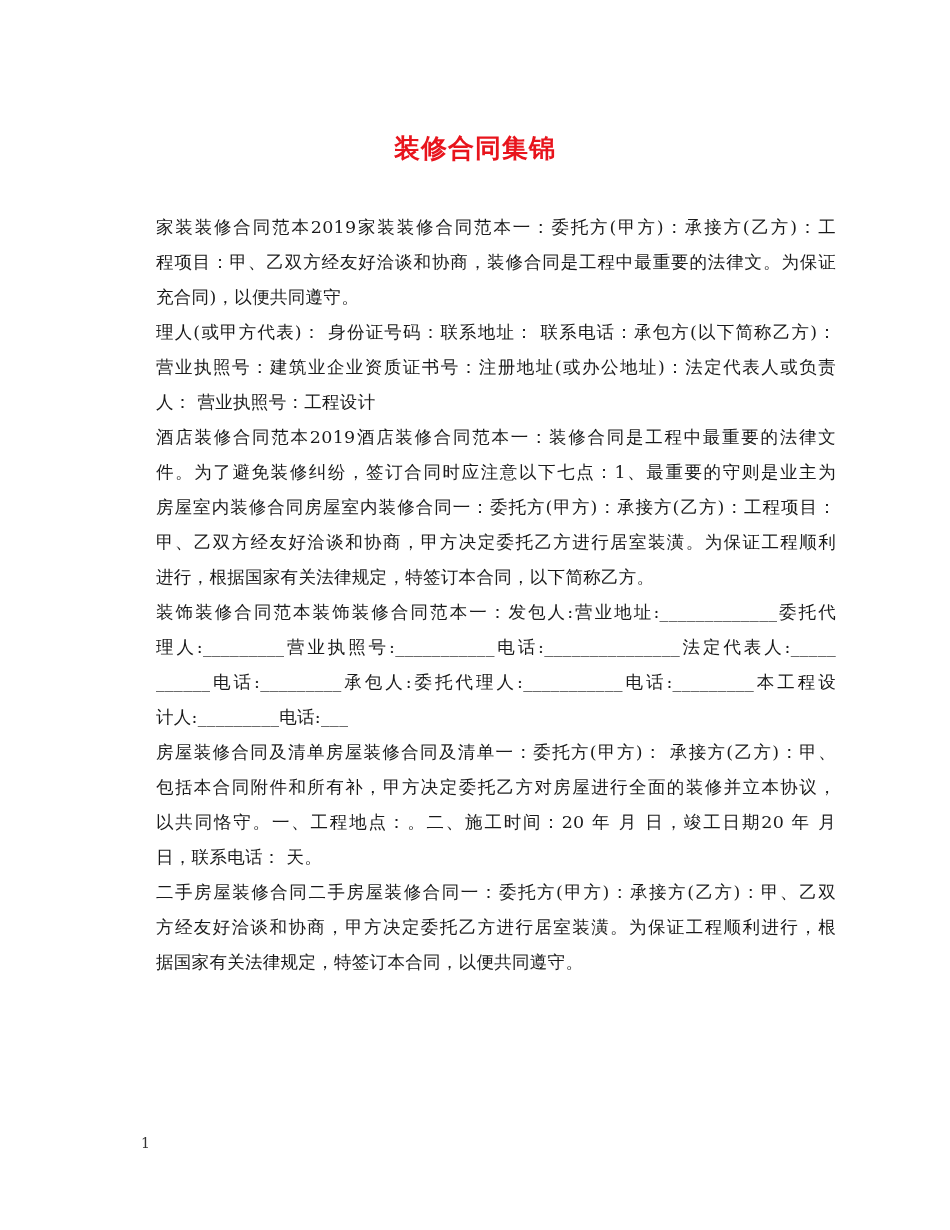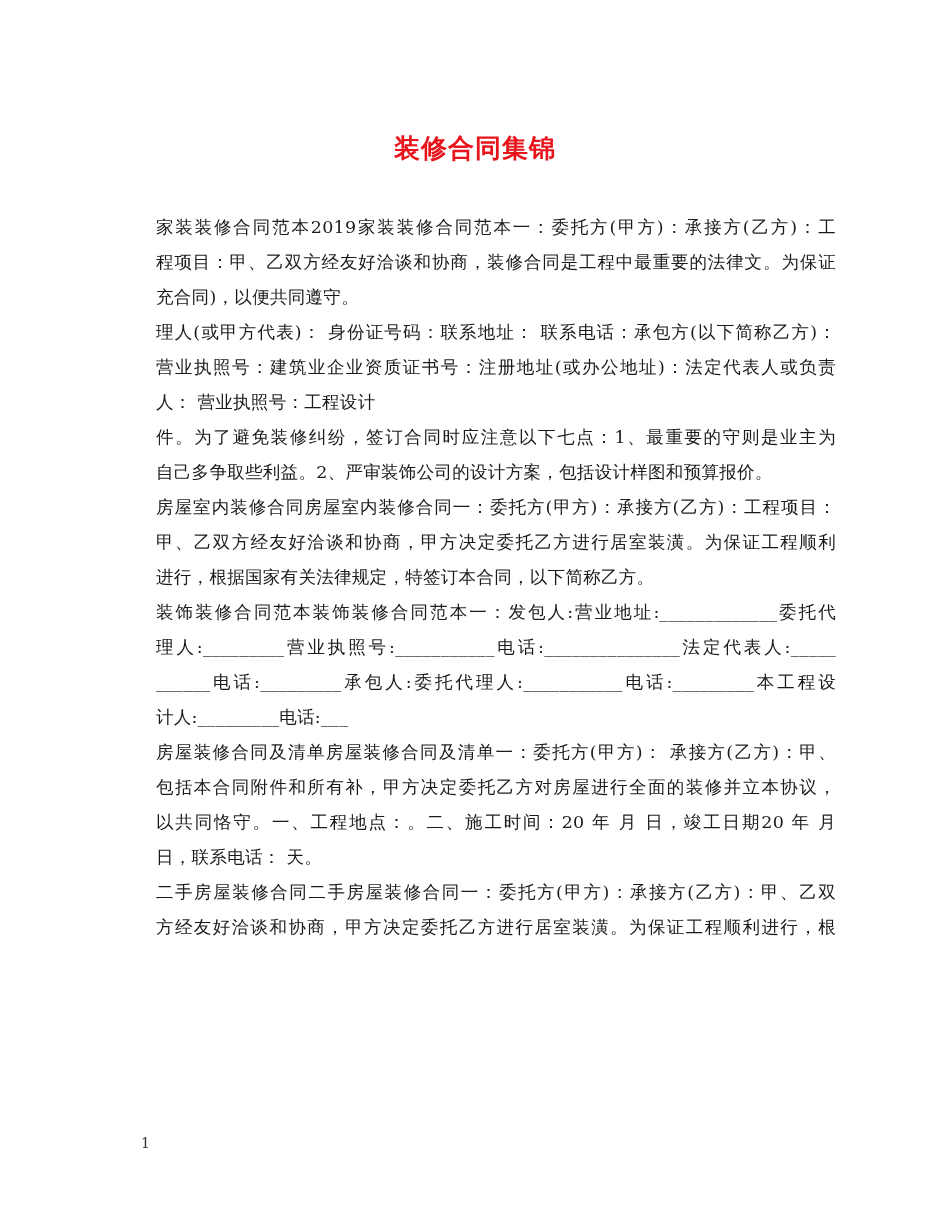--- a/index.html
+++ b/index.html
@@ -76,22 +76,22 @@
       <div class="line">充合同)，以便共同遵守。</div>
     </div>
 
     <div class="paragraph">
       <div class="line justify">理人(或甲方代表)： 身份证号码：联系地址： 联系电话：承包方(以下简称乙方)：</div>
       <div class="line justify">营业执照号：建筑业企业资质证书号：注册地址(或办公地址)：法定代表人或负责</div>
       <div class="line">人： 营业执照号：工程设计</div>
     </div>
 
     <div class="paragraph">
+      <div class="line justify">酒店装修合同范本2019酒店装修合同范本一：装修合同是工程中最重要的法律文</div>
       <div class="line justify">件。为了避免装修纠纷，签订合同时应注意以下七点：1、最重要的守则是业主为</div>
-      <div class="line">自己多争取些利益。2、严审装饰公司的设计方案，包括设计样图和预算报价。</div>
     </div>
 
     <div class="paragraph">
       <div class="line justify">房屋室内装修合同房屋室内装修合同一：委托方(甲方)：承接方(乙方)：工程项目：</div>
       <div class="line justify">甲、乙双方经友好洽谈和协商，甲方决定委托乙方进行居室装潢。为保证工程顺利</div>
       <div class="line">进行，根据国家有关法律规定，特签订本合同，以下简称乙方。</div>
     </div>
 
     <div class="paragraph">
       <div class="line justify">装饰装修合同范本装饰装修合同范本一：发包人:营业地址:_____________委托代</div>
@@ -103,17 +103,18 @@
     <div class="paragraph">
       <div class="line justify">房屋装修合同及清单房屋装修合同及清单一：委托方(甲方)： 承接方(乙方)：甲、</div>
       <div class="line justify">包括本合同附件和所有补，甲方决定委托乙方对房屋进行全面的装修并立本协议，</div>
       <div class="line justify">以共同恪守。一、工程地点：。二、施工时间：20 年 月 日，竣工日期20 年 月</div>
       <div class="line">日，联系电话： 天。</div>
     </div>
 
     <div class="paragraph">
       <div class="line justify">二手房屋装修合同二手房屋装修合同一：委托方(甲方)：承接方(乙方)：甲、乙双</div>
       <div class="line justify">方经友好洽谈和协商，甲方决定委托乙方进行居室装潢。为保证工程顺利进行，根</div>
+      <div class="line">据国家有关法律规定，特签订本合同，以便共同遵守。</div>
     </div>
   </div>
 
   <div class="page-number">1</div>
 </div>
 
 </body></html>

